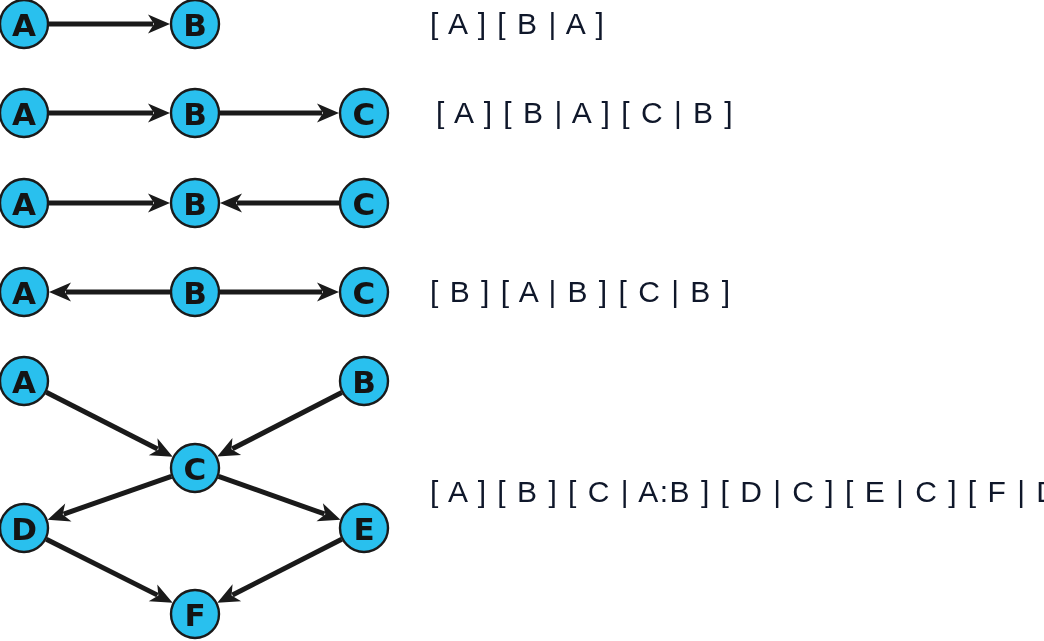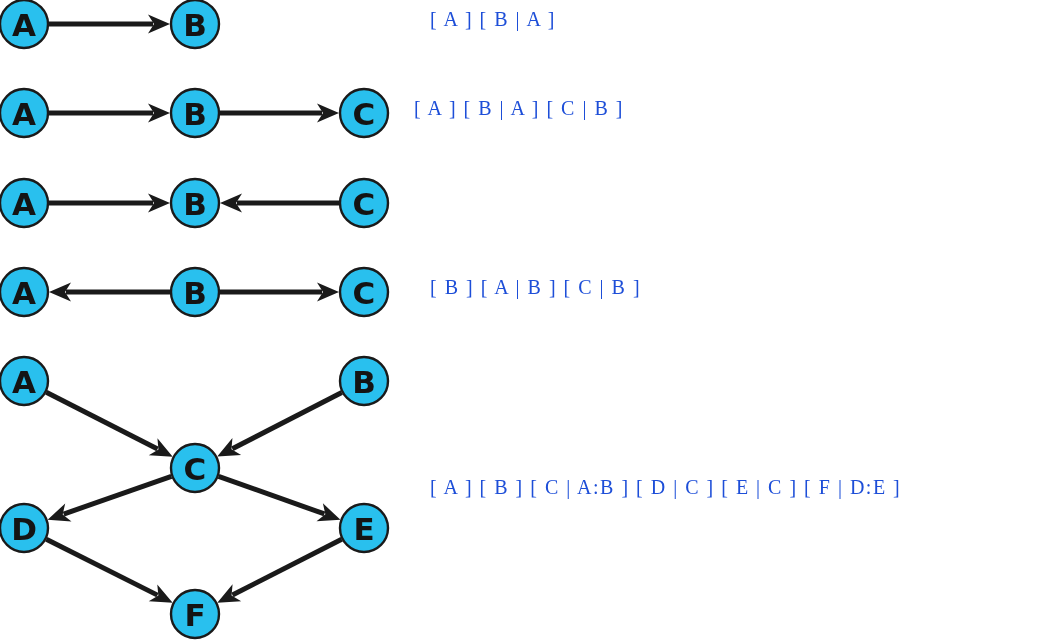--- a/index.html
+++ b/index.html
@@ -43,24 +43,24 @@
     stroke-width: 5;
     fill: none;
     stroke-linecap: butt;
   }
   .arrow-head {
     fill: #1a1a1a;
     stroke: none;
   }
   .formula-text {
     position: absolute;
-    font-family: Liberation Serif, serif;
-    font-size: 20px;
+    font-family: Liberation Sans, sans-serif;
+    font-size: 30px;
     font-weight: 400;
-    color: #1d4ed8;
+    color: #0f172a;
     letter-spacing: 1.5px;
     white-space: nowrap;
     line-height: 1;
   }
 </style>
 </head>
 <body>
 
 <div id="canvas-root">
 
@@ -195,20 +195,20 @@
           <g>
             <circle cx="195" cy="614" r="24" class="node-circle"></circle>
             <text x="195" y="615" class="node-label">F</text>
           </g>
         </g>
       </g>
   </svg>
 
   <div class="formula-text" style="left:430px; top:9px;">[ A ] [ B | A ]</div>
 
-  <div class="formula-text" style="left:414px; top:98px;">[ A ] [ B | A ] [ C | B ]</div>
+  <div class="formula-text" style="left:436px; top:98px;">[ A ] [ B | A ] [ C | B ]</div>
 
 
   <div class="formula-text" style="left:430px; top:277px;text-align:right;">[ B ] [ A | B ] [ C | B ]</div>
 
   <div class="formula-text" style="left:430px; top:477px;">[ A ] [ B ] [ C | A:B ] [ D | C ] [ E | C ] [ F | D:E ]</div>
 
 </div>
 
 </body></html>

